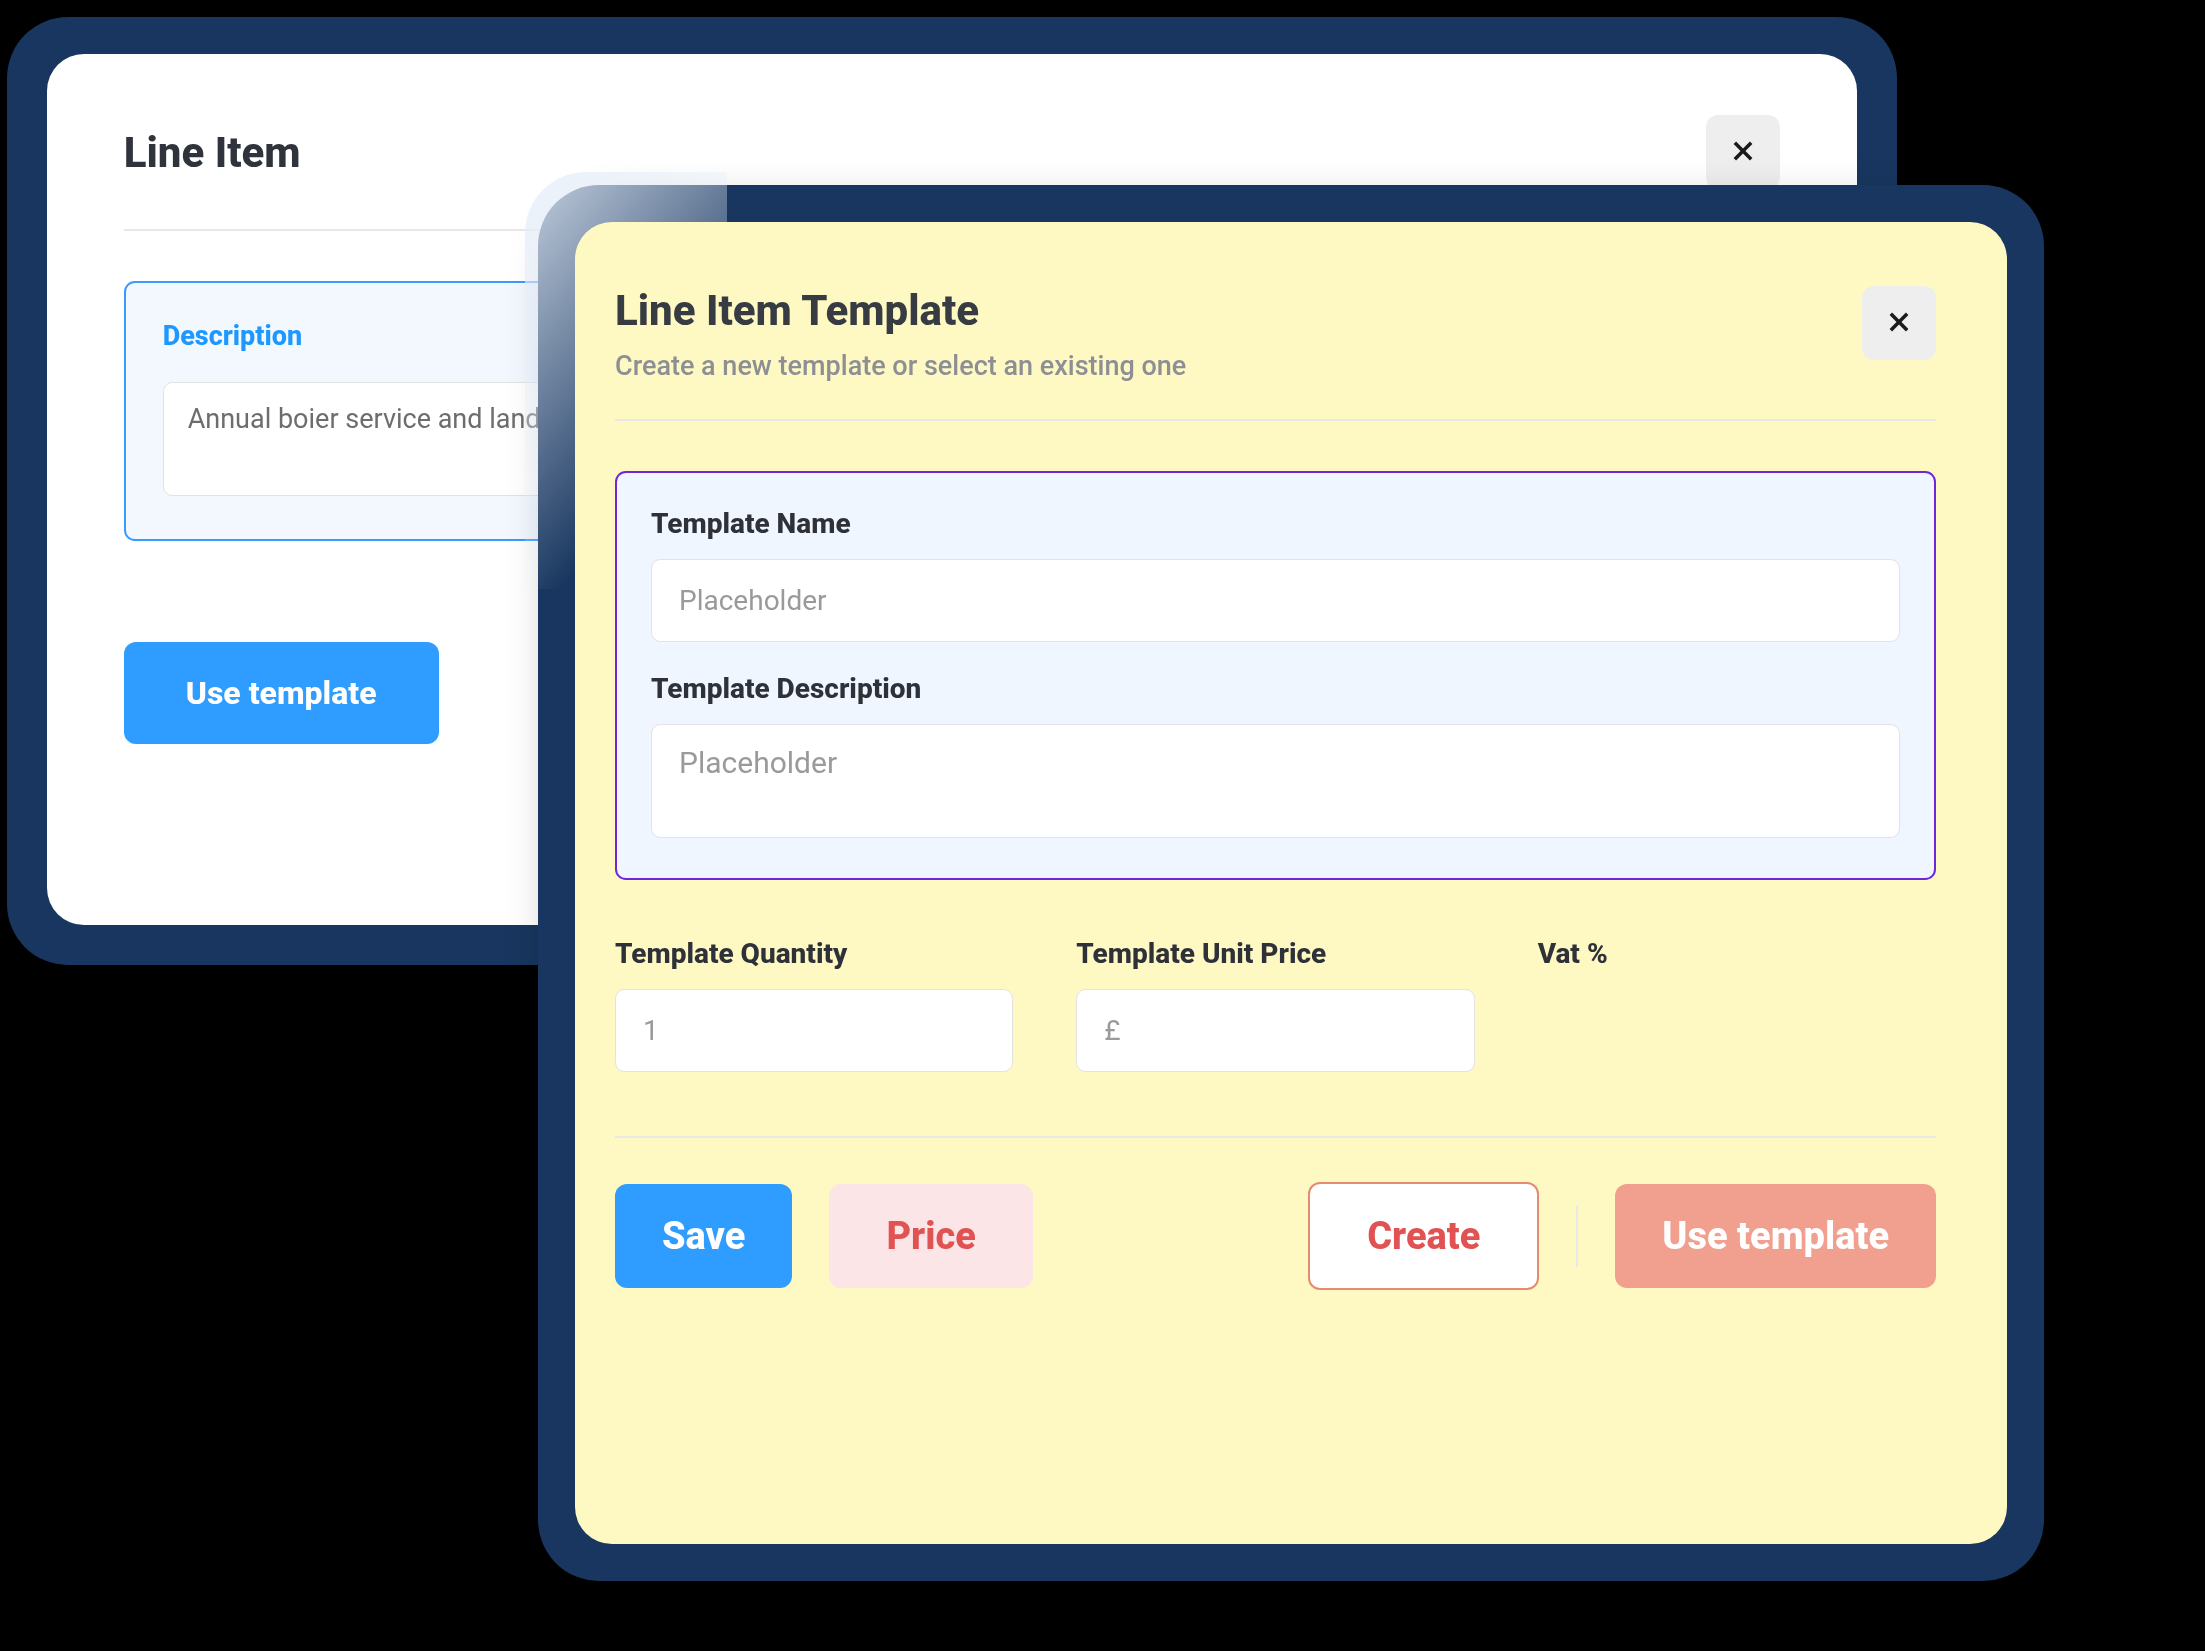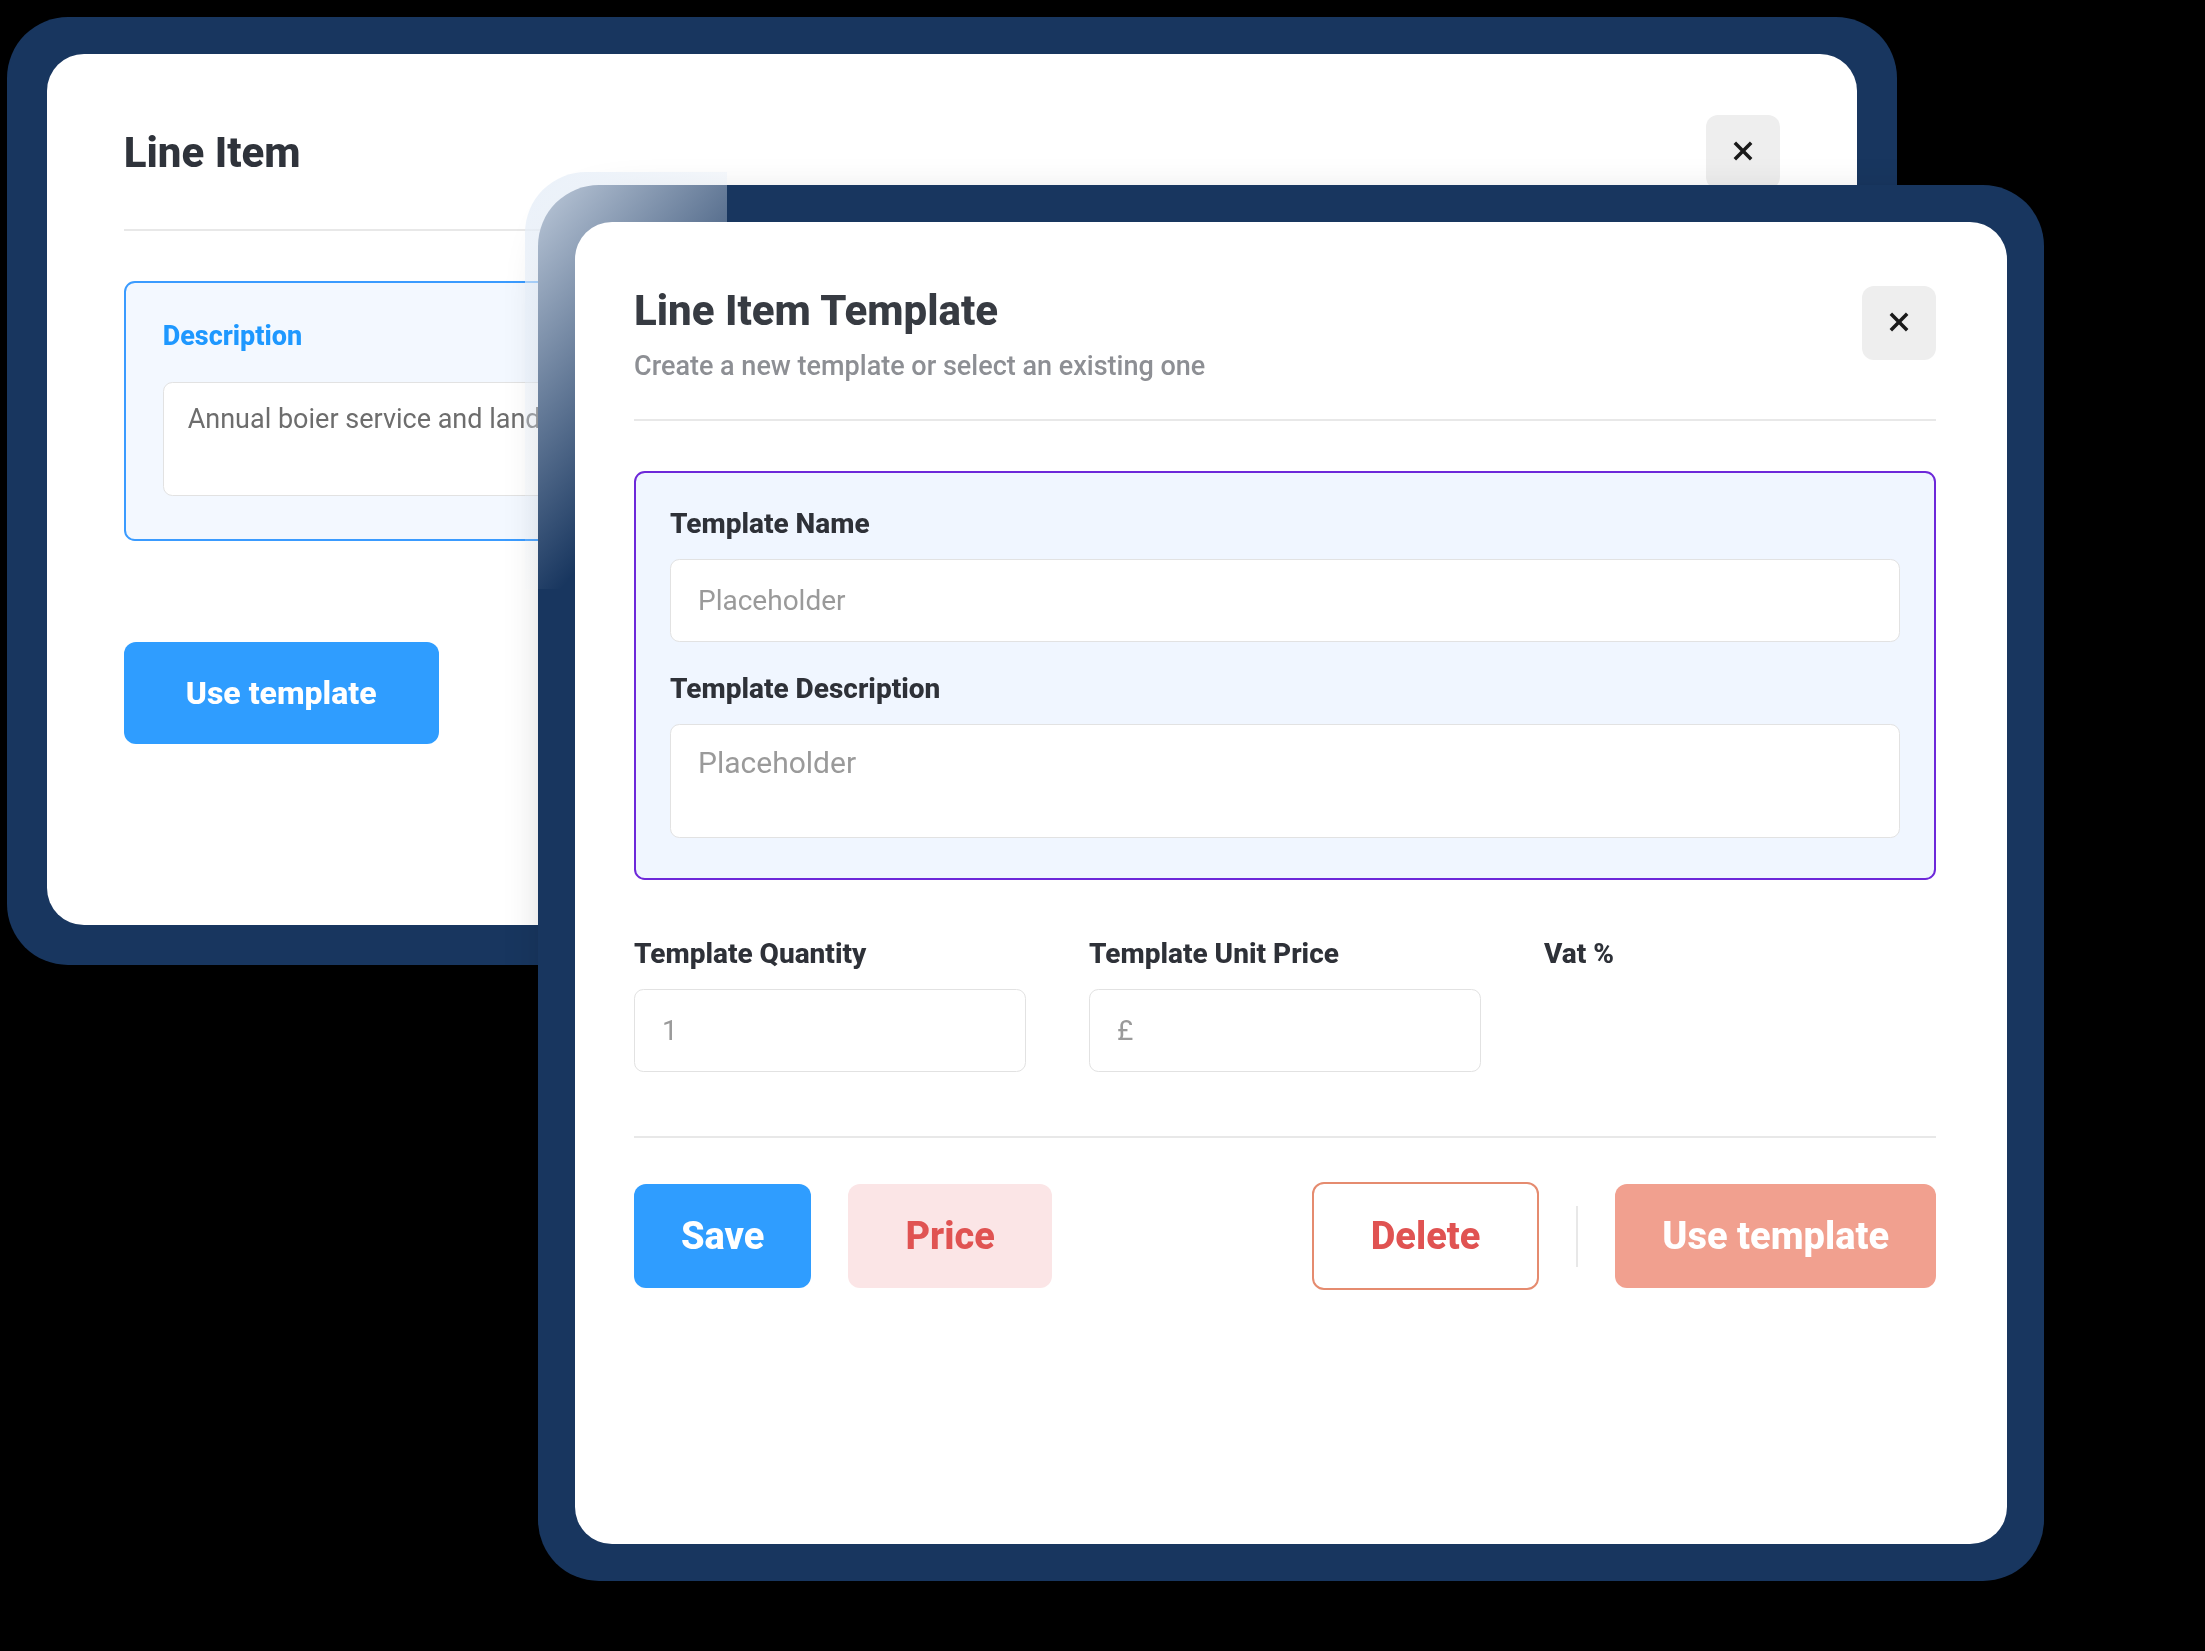--- a/index.html
+++ b/index.html
@@ -118,23 +118,23 @@
     position: absolute;
     left: -13.5px; top: -13.5px;
     width: 202px; height: 417px;
     border-top-left-radius: 61px;
     background: linear-gradient(130deg, rgba(230,238,248,0.85) 0%, rgba(230,238,248,0) 70%);
     pointer-events: none;
   }
   .card-front-inner {
     position: absolute;
     left: 37px; top: 37px; right: 37px; bottom: 37px;
-    background: #ffffff;
+    background: #fef9c3;
     border-radius: 37px;
-    padding: 64px 71px 64px 59px;
+    padding: 64px 71px 64px 40px;
     display: flex;
     flex-direction: column;
   }
   .front-header {
     display: flex;
     justify-content: space-between;
     align-items: flex-start;
     padding-bottom: 37px;
     border-bottom: 2px solid #e8e8e8;
   }
@@ -293,21 +293,21 @@
           <div class="field-label">Vat %</div>
         </div>
       </div>
 
       <div class="divider"></div>
 
       <div class="footer">
         <div class="btn btn-save">Save</div>
         <div class="btn btn-delete">Price</div>
         <div class="spacer"></div>
-        <div class="btn btn-cancel">Delete</div>
+        <div class="btn btn-cancel">Create</div>
         <div class="vsep"></div>
         <div class="btn btn-use">Use template</div>
       </div>
 
     </div>
   </div>
 
 </div>
 
 

